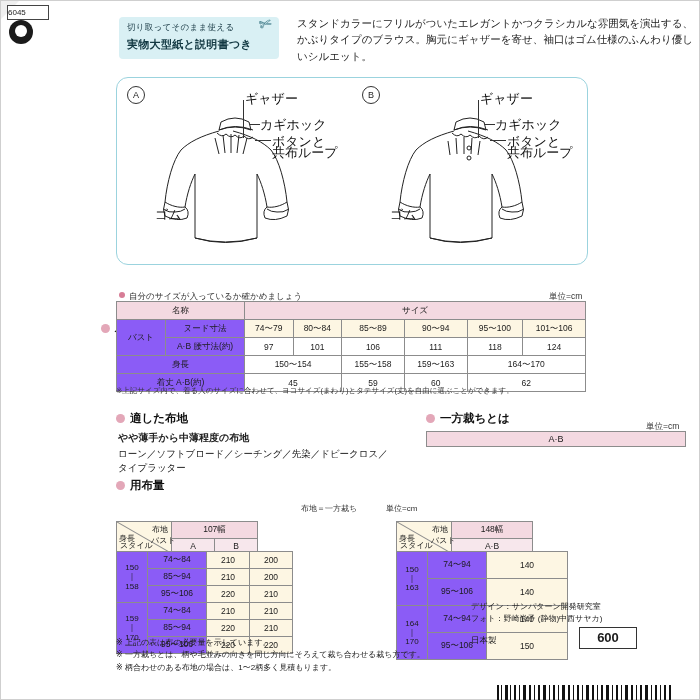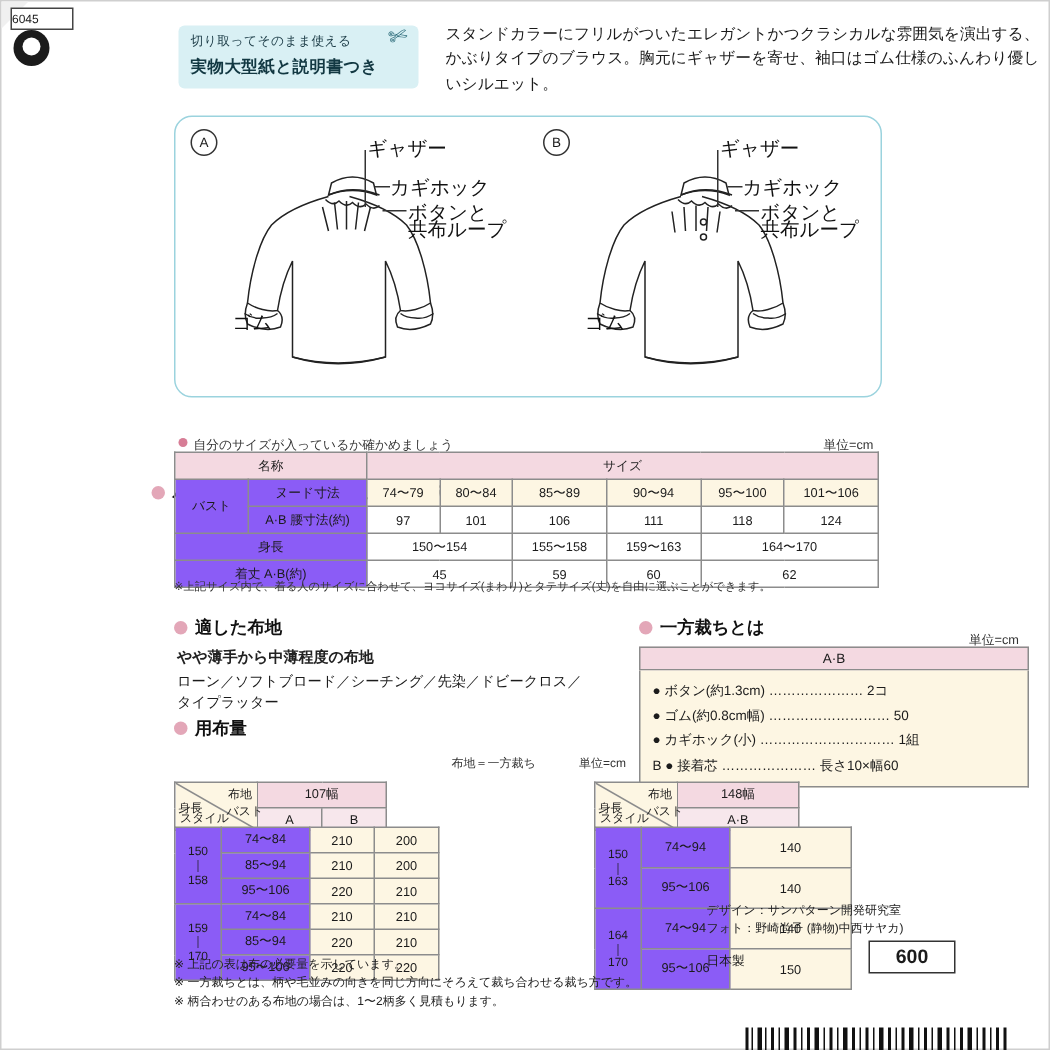--- a/index.html
+++ b/index.html
@@ -267,26 +267,20 @@
   <div style="position:absolute;left:117px;top:430px;font-size:10px;font-weight:bold;color:#222;">やや薄手から中薄程度の布地</div>
   <div style="position:absolute;left:117px;top:447px;font-size:9.5px;">ローン／ソフトブロード／シーチング／先染／ドビークロス／</div>
   <div style="position:absolute;left:117px;top:461px;font-size:9.5px;">タイプラッター</div>
 
   <div class="sec" style="left:425px;top:410px;">
     <span class="dot"></span><span>一方裁ちとは</span>
   </div>
   <div class="unit" style="left:645px;top:420px;">単位=cm</div>
   <div class="mat">
     <div class="mat-head">A·B</div>
-    <div class="mat-body">
-      <div>● ボタン(約1.3cm) ………………… 2コ</div>
-      <div>● ゴム(約0.8cm幅) ……………………… 50</div>
-      <div>● カギホック(小) ………………………… 1組</div>
-      <div>B ● 接着芯 ………………… 長さ10×幅60</div>
-    </div>
   </div>
 
   <div class="sec" style="left:115px;top:477px;">
     <span class="dot"></span><span>用布量</span>
   </div>
   <div class="subnote" style="left:300px;top:502px;font-size:8px;">布地＝一方裁ち</div>
   <div class="unit" style="left:385px;top:502px;font-size:8px;">単位=cm</div>
 
   <table class="y-left">
     <tbody>

